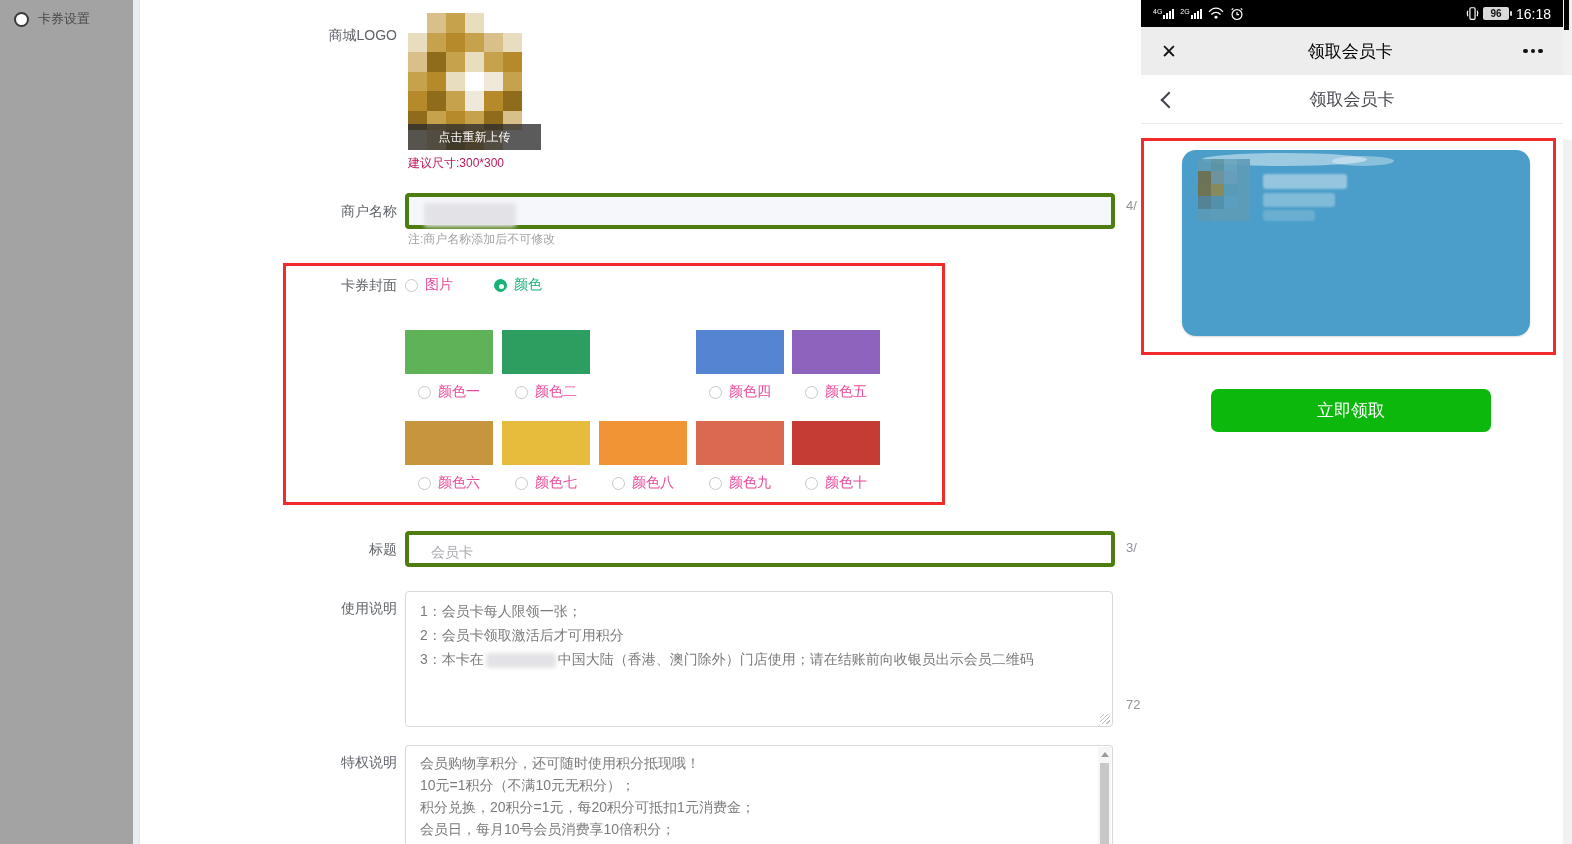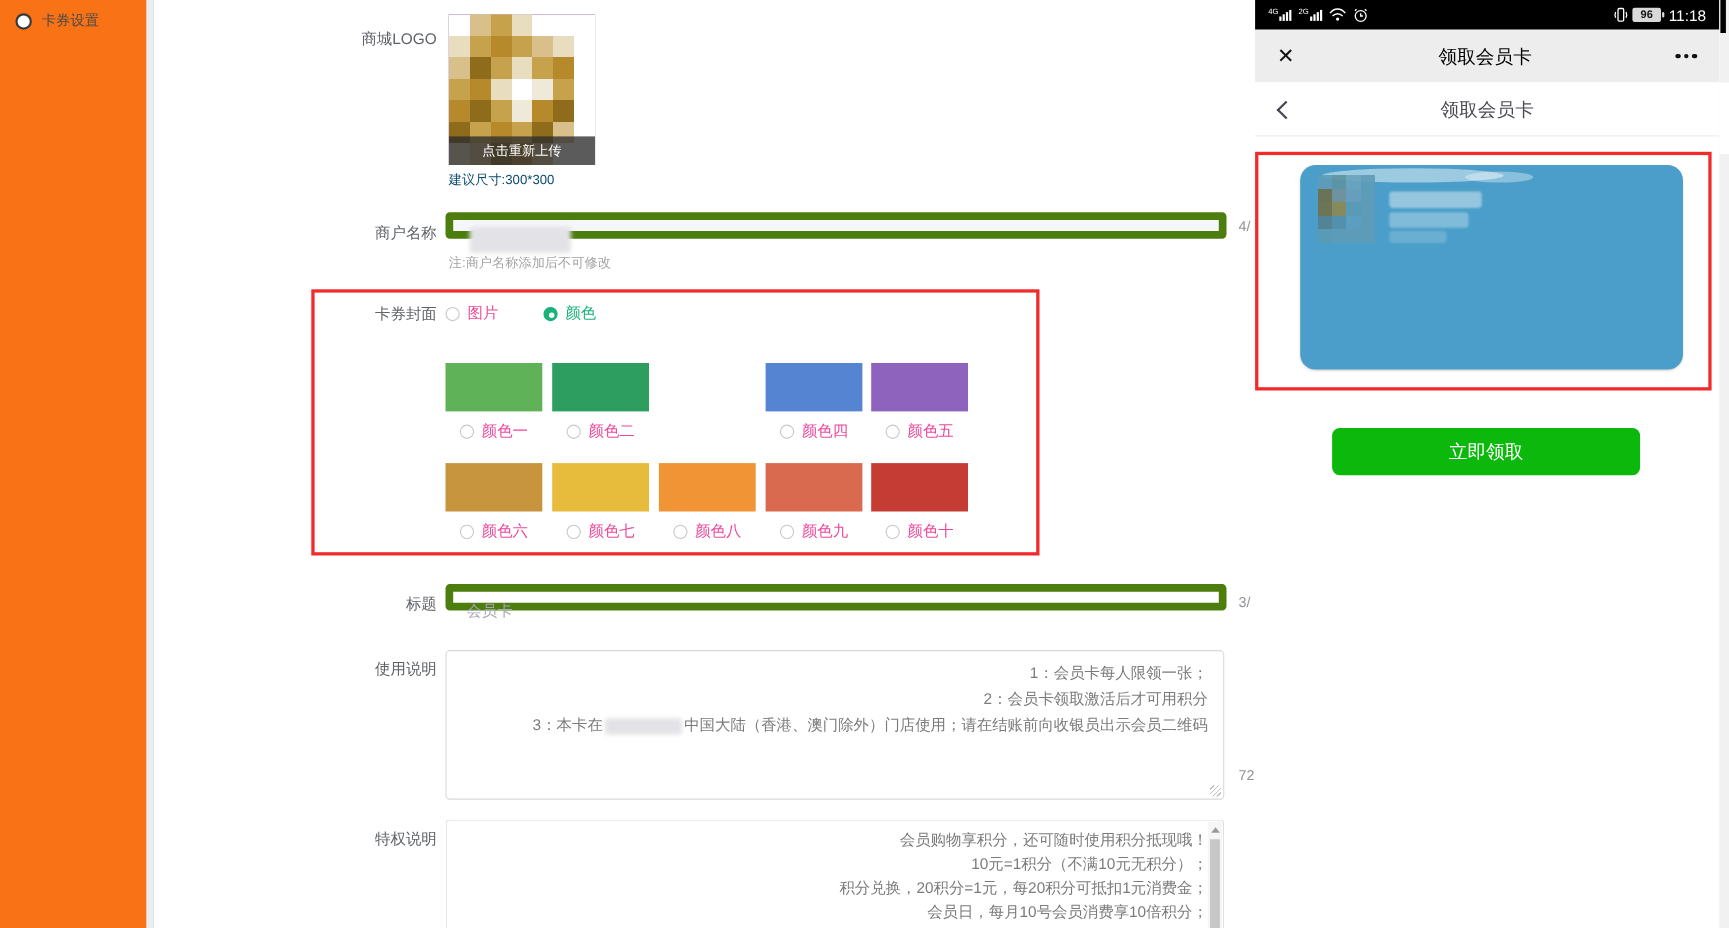--- a/index.html
+++ b/index.html
@@ -1,47 +1,47 @@
 <!DOCTYPE html>
 <html><head>
 <meta charset="utf-8">
 <style>
   html,body{margin:0;padding:0;width:1572px;height:844px;overflow:hidden;background:#fff;
     font-family:"Liberation Sans","DejaVu Sans",sans-serif;position:relative;}
   .abs{position:absolute;}
   
-  .sidebar{left:0;top:0;width:137px;height:844px;background:#f97316;}
+  .sidebar{left:0;top:0;width:137px;height:844px;background:#a3a3a3;}
   .side-divider{left:133px;top:0;width:6px;height:844px;background:#eaedf0;border-right:1px solid #e3e6e9;}
   .side-item{left:14px;top:10px;display:flex;align-items:center;gap:9px;cursor:pointer;}
   .side-circle{width:11px;height:11px;border:2px solid #3a3a3a;border-radius:50%;background:#fff;}
   .side-label{font-size:13px;color:#4a4a4a;}
   
   .main{left:140px;top:0;width:1001px;height:844px;background:#fff;}
   .flabel{width:257px;text-align:right;font-size:14px;color:#5f6368;}
   .upload-box{left:268px;top:13px;width:133px;height:137px;overflow:hidden;cursor:pointer;background:#701a75;}
   .upload-bar{left:0;bottom:0;width:133px;height:26px;background:rgba(45,45,45,.78);color:#fff;
     font-size:12px;display:flex;align-items:center;justify-content:center;}
-  .size-hint{left:268px;top:155px;font-size:12px;color:#0c4a6e;}
-  .tinput{left:265px;width:710px;height:24px;border:7px solid #4d7c0f;border-radius:4px;box-sizing:border-box;
-    font-size:14px;color:#a6a9b0;line-height:34px;padding-left:12px;}
+  .size-hint{left:268px;top:155px;font-size:12px;color:#be185d;}
+  .tinput{left:265px;width:710px;height:36px;border:4px solid #4d7c0f;border-radius:4px;box-sizing:border-box;
+    font-size:14px;color:#a6a9b0;line-height:34px;padding-left:22px;}
   .blur-chip{background:#e3e3e7;border-radius:3px;filter:blur(2px);}
   .note{font-size:12px;color:#a3a3a3;}
   .counter{font-size:13px;color:#909399;width:15px;overflow:hidden;white-space:nowrap;}
   .red-box{border:3px solid #f12b2b;box-sizing:border-box;background:transparent;pointer-events:none;}
   .radio-row{display:flex;align-items:center;gap:7px;cursor:pointer;}
   .radio{width:13px;height:13px;border:1px solid #c6c8cc;border-radius:50%;background:#fff;box-sizing:border-box;position:relative;flex:none;}
   .radio.checked{background:#17b377;border-color:#17b377;}
   .radio.checked::after{content:"";position:absolute;left:4px;top:4px;width:5px;height:5px;border-radius:50%;background:#fff;}
   .radio-label{font-size:14px;color:#ec4899;}
   .radio-label.green{color:#17b377;}
   .swatch-col{width:88px;}
   .swatch{width:88px;height:44px;cursor:pointer;}
   .swatch-radio{margin-top:9px;display:flex;justify-content:center;}
   .tarea{border:1px solid #d9d9d9;border-radius:4px;background:#fff;box-sizing:border-box;
-    font-size:14px;color:#7b7b7b;text-align:right;}
+    font-size:14px;color:#7b7b7b;}
   .tarea .tline{padding:0 14px;}
   .resize-handle{position:absolute;right:2px;bottom:2px;width:10px;height:10px;cursor:nwse-resize;
     background:repeating-linear-gradient(-45deg,transparent 0 2px,#bfbfbf 2px 3px);}
   .scrollbar{position:absolute;right:1px;top:1px;bottom:0;width:13px;background:#f6f6f6;}
   .sb-arrow{width:13px;height:14px;display:flex;align-items:center;justify-content:center;cursor:pointer;}
   .sb-arrow::after{content:"";width:0;height:0;border-left:4px solid transparent;border-right:4px solid transparent;
     border-bottom:5px solid #9a9a9a;}
   .sb-thumb{position:absolute;left:2px;right:2px;top:16px;bottom:0;background:#c7c7c7;cursor:grab;}
   
   .phone{left:1141px;top:0;width:422px;height:844px;background:#fff;}
@@ -287,21 +287,21 @@
       <path d="M1.6 2.6 L3 1.3 M11.4 2.6 L10 1.3" stroke="#fff" stroke-width="1.1"></path>
     </svg>
     <span style="flex:1"></span>
     <svg width="15" height="15" viewBox="0 0 14 14">
       <rect x="4.6" y="1.6" width="4.8" height="10.8" rx="1" stroke="#fff" stroke-width="1.1" fill="none"></rect>
       <path d="M2.6 4.5 C1.9 6 1.9 8 2.6 9.5 M11.4 4.5 C12.1 6 12.1 8 11.4 9.5" stroke="#fff" stroke-width="1.1" fill="none"></path>
     </svg>
     <span class="battery">
       <span class="battery-num">96</span>
     </span>
-    <span class="time">11:18</span>
+    <span class="time">16:18</span>
   </div>
 
   <div class="wx-nav abs">
     <span class="wx-close">✕</span>
     <span class="wx-title">领取会员卡</span>
     <span class="wx-more">
         <i></i>
         <i></i>
         <i></i>
       </span>

